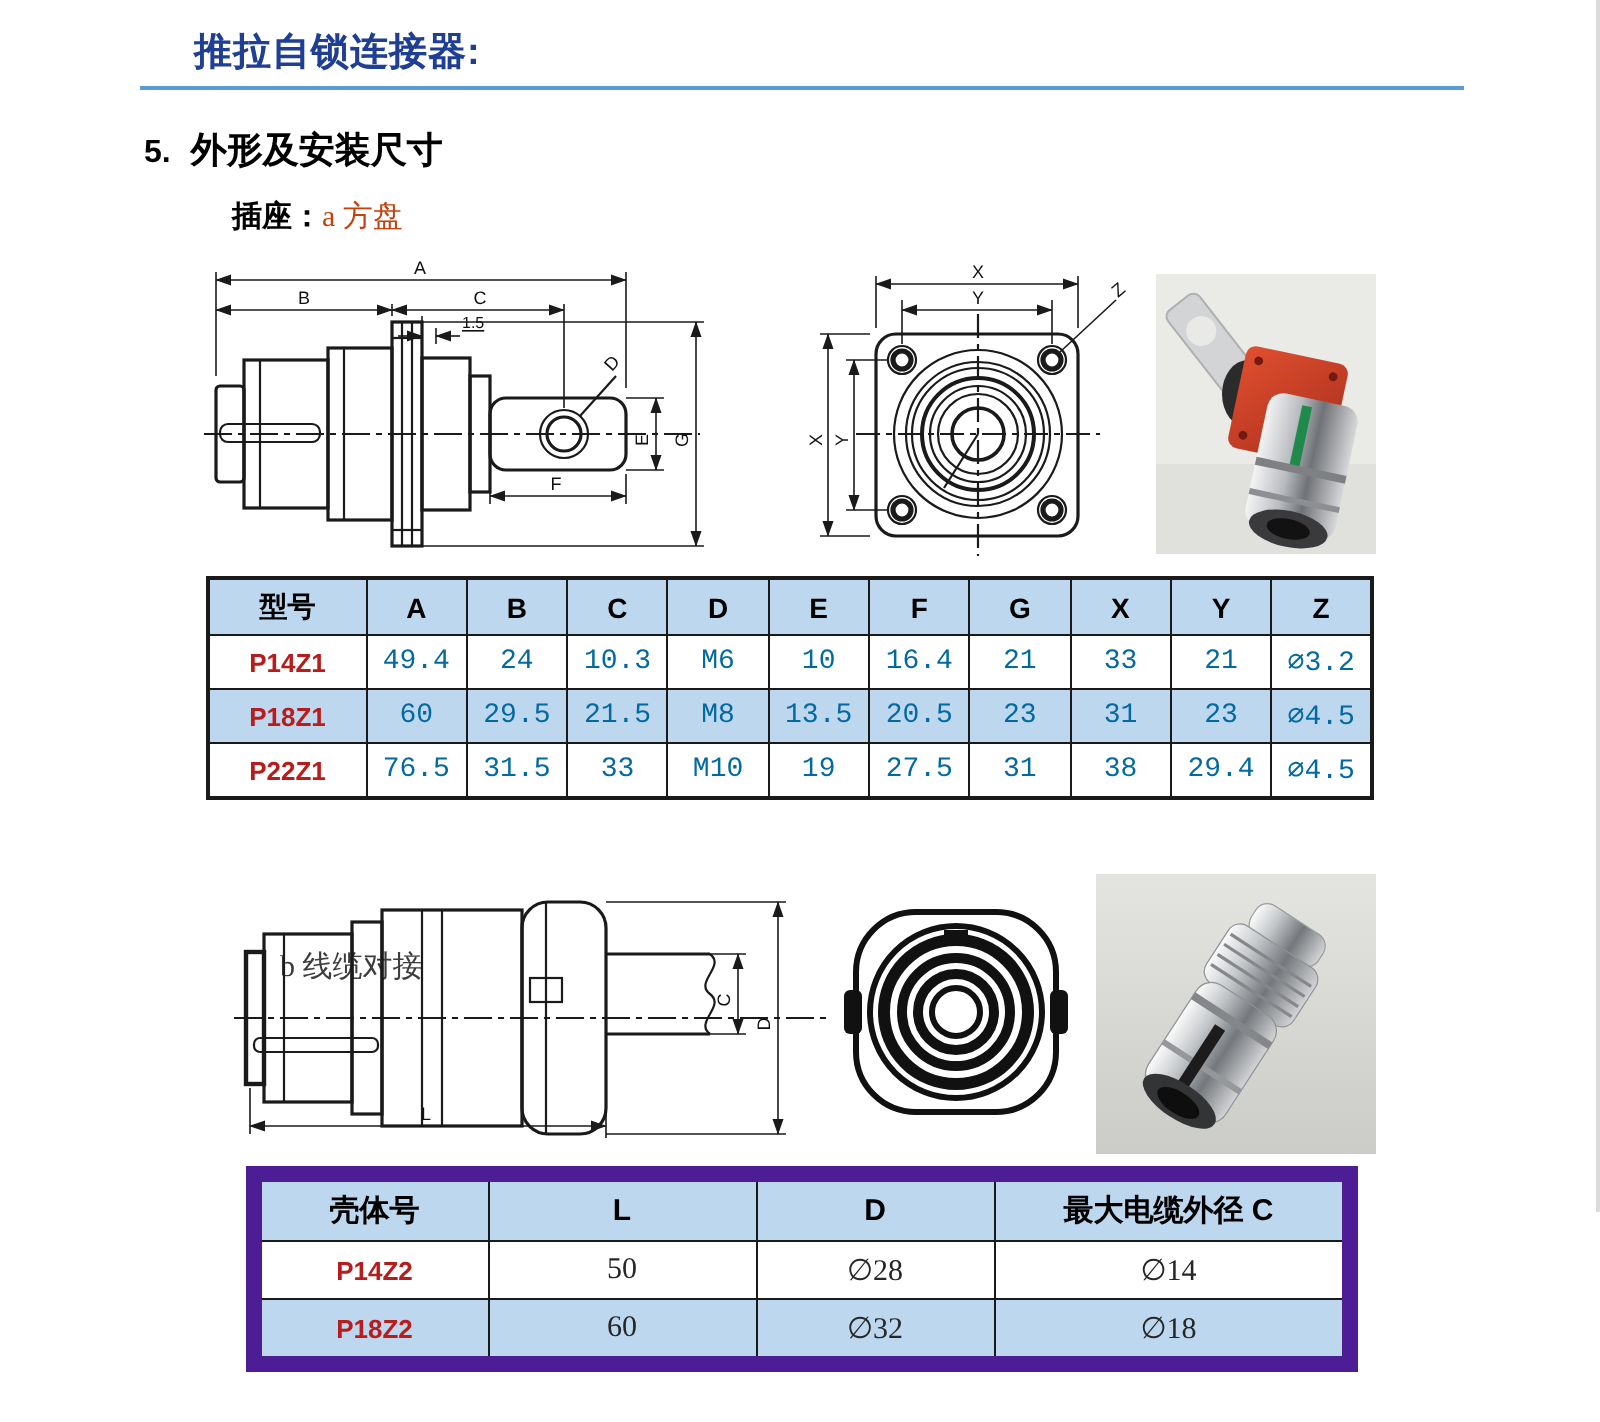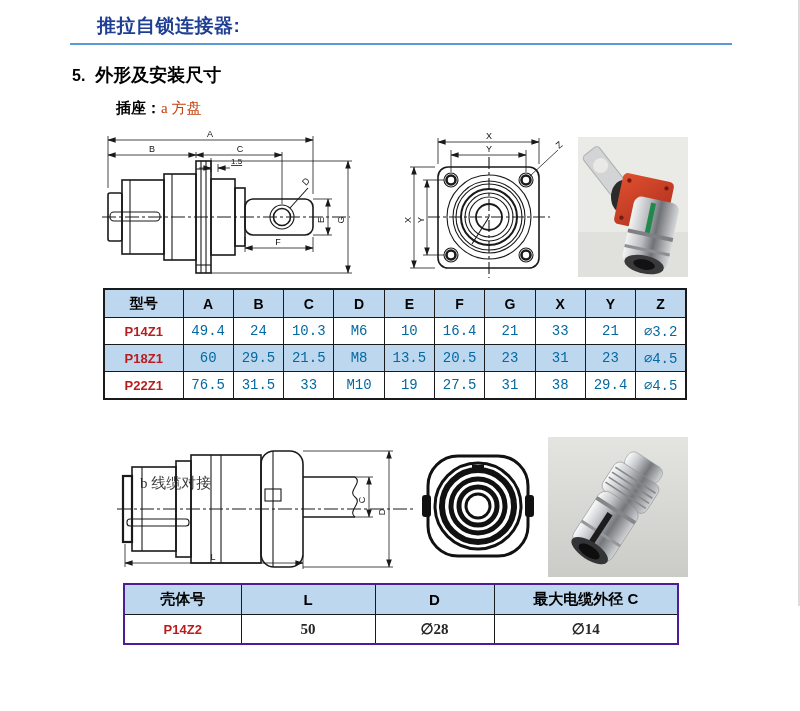--- a/index.html
+++ b/index.html
@@ -8,27 +8,27 @@
   .doc-title{position:absolute;left:97px;top:13px;font-size:19px;font-weight:bold;color:#1F3F94;letter-spacing:.5px;}
   .rule{position:absolute;left:70px;top:43px;width:662px;height:2px;background:#5B9BD5;}
   .section-heading{position:absolute;left:72px;top:63px;font-size:18px;font-weight:bold;color:#000;text-align:center;}
   .section-heading .num{display:inline-block;margin-right:10px;font-size:16px;}
   .sub-a{position:absolute;left:97px;top:99px;font-size:15px;color:#000;}
   .sub-a .b{font-weight:bold;margin-left:19px;}
   .sub-a .r{font-family:Liberation Serif, serif;color:#c2410c;}
   .sub-b{position:absolute;left:140px;top:430px;font-size:15px;font-family:"Liberation Serif",serif;color:#3d3d3d;margin-top:44px;}
   table{border-collapse:collapse;table-layout:fixed;}
   .t1{position:absolute;left:103px;top:288px;width:584px;border:2px solid #1a1a1a;}
-  .t2{position:absolute;left:123px;top:583px;width:556px;border:2px solid #4c1d95;}
+  .t2{position:absolute;left:123px;top:583px;width:556px;border:8px solid #4c1d95;}
   th,td{border:1px solid #1a1a1a;text-align:center;padding:0;overflow:hidden;white-space:nowrap;}
   th{background:#BDD7EE;font-weight:bold;color:#000;}
   .t1 th{height:27px;font-size:14px;}
   .t1 td{height:26px;font-size:14px;font-family:Liberation Mono, monospace;color:#0369a1;}
   .t2 th{height:29px;font-size:15px;}
-  .t2 td{height:28px;font-size:15px;font-family:"Liberation Serif",serif;color:#262626;font-weight:bold;}
+  .t2 td{height:28px;font-size:15px;font-family:"Liberation Serif",serif;color:#262626;}
   td.model{font-family:"Liberation Sans",sans-serif;font-weight:bold;font-size:13px;color:#b91c1c;}
   tr.alt td{background:#BDD7EE;}
   .fig{position:absolute;}
   svg text{font-family:"Liberation Sans",sans-serif;fill:#111;}
   .dim{stroke:#1a1a1a;stroke-width:.8;fill:none;}
   .bod{stroke:#1a1a1a;stroke-width:1.6;fill:none;}
   .bod2{stroke:#1a1a1a;stroke-width:1.1;fill:none;}
 </style>
 </head>
 <body>
@@ -373,16 +373,22 @@
       <th>L</th>
       <th>D</th>
       <th>最大电缆外径 C</th>
     </tr>
     <tr>
       <td class="model">P14Z2</td>
       <td>50</td>
       <td>∅28</td>
       <td>∅14</td>
     </tr>
+    <tr class="alt">
+      <td class="model">P18Z2</td>
+      <td>60</td>
+      <td>∅32</td>
+      <td>∅18</td>
+    </tr>
   </tbody>
     </table>
 
 </div>
 
 </body></html>

